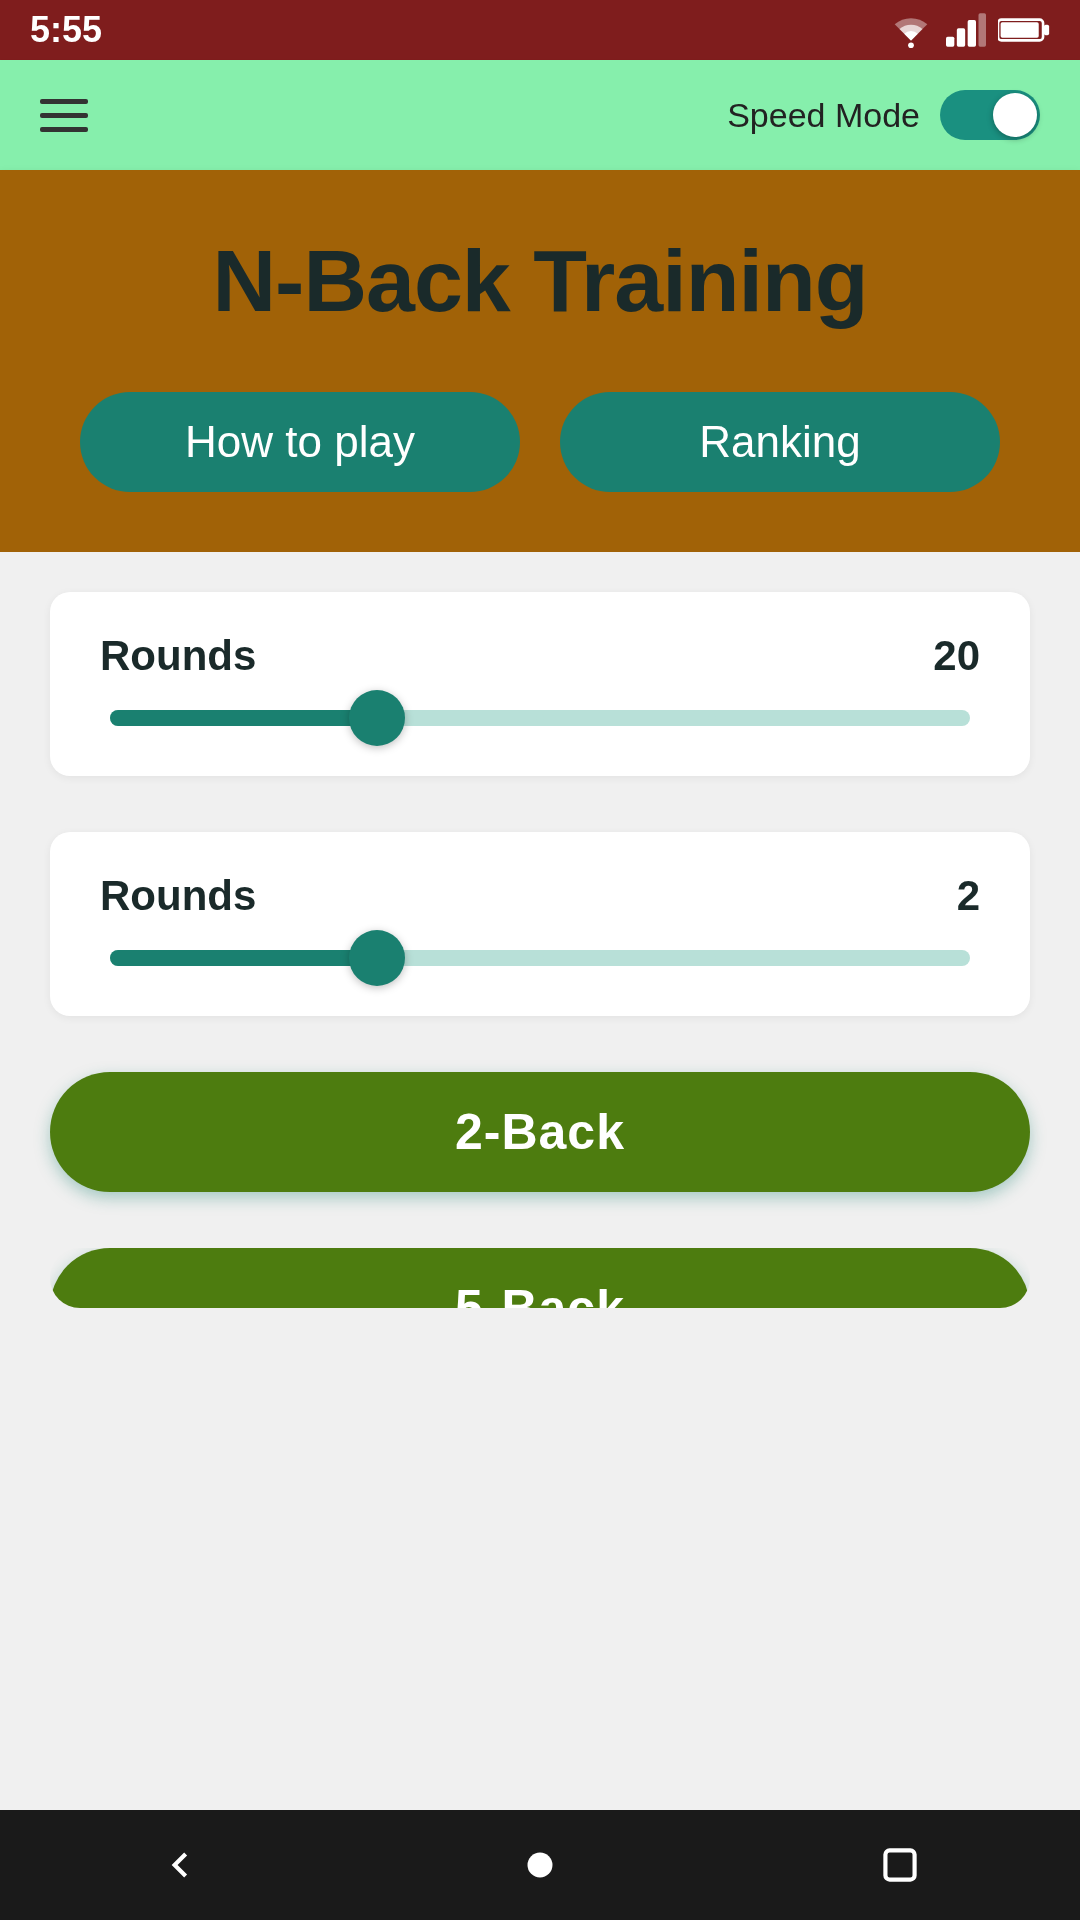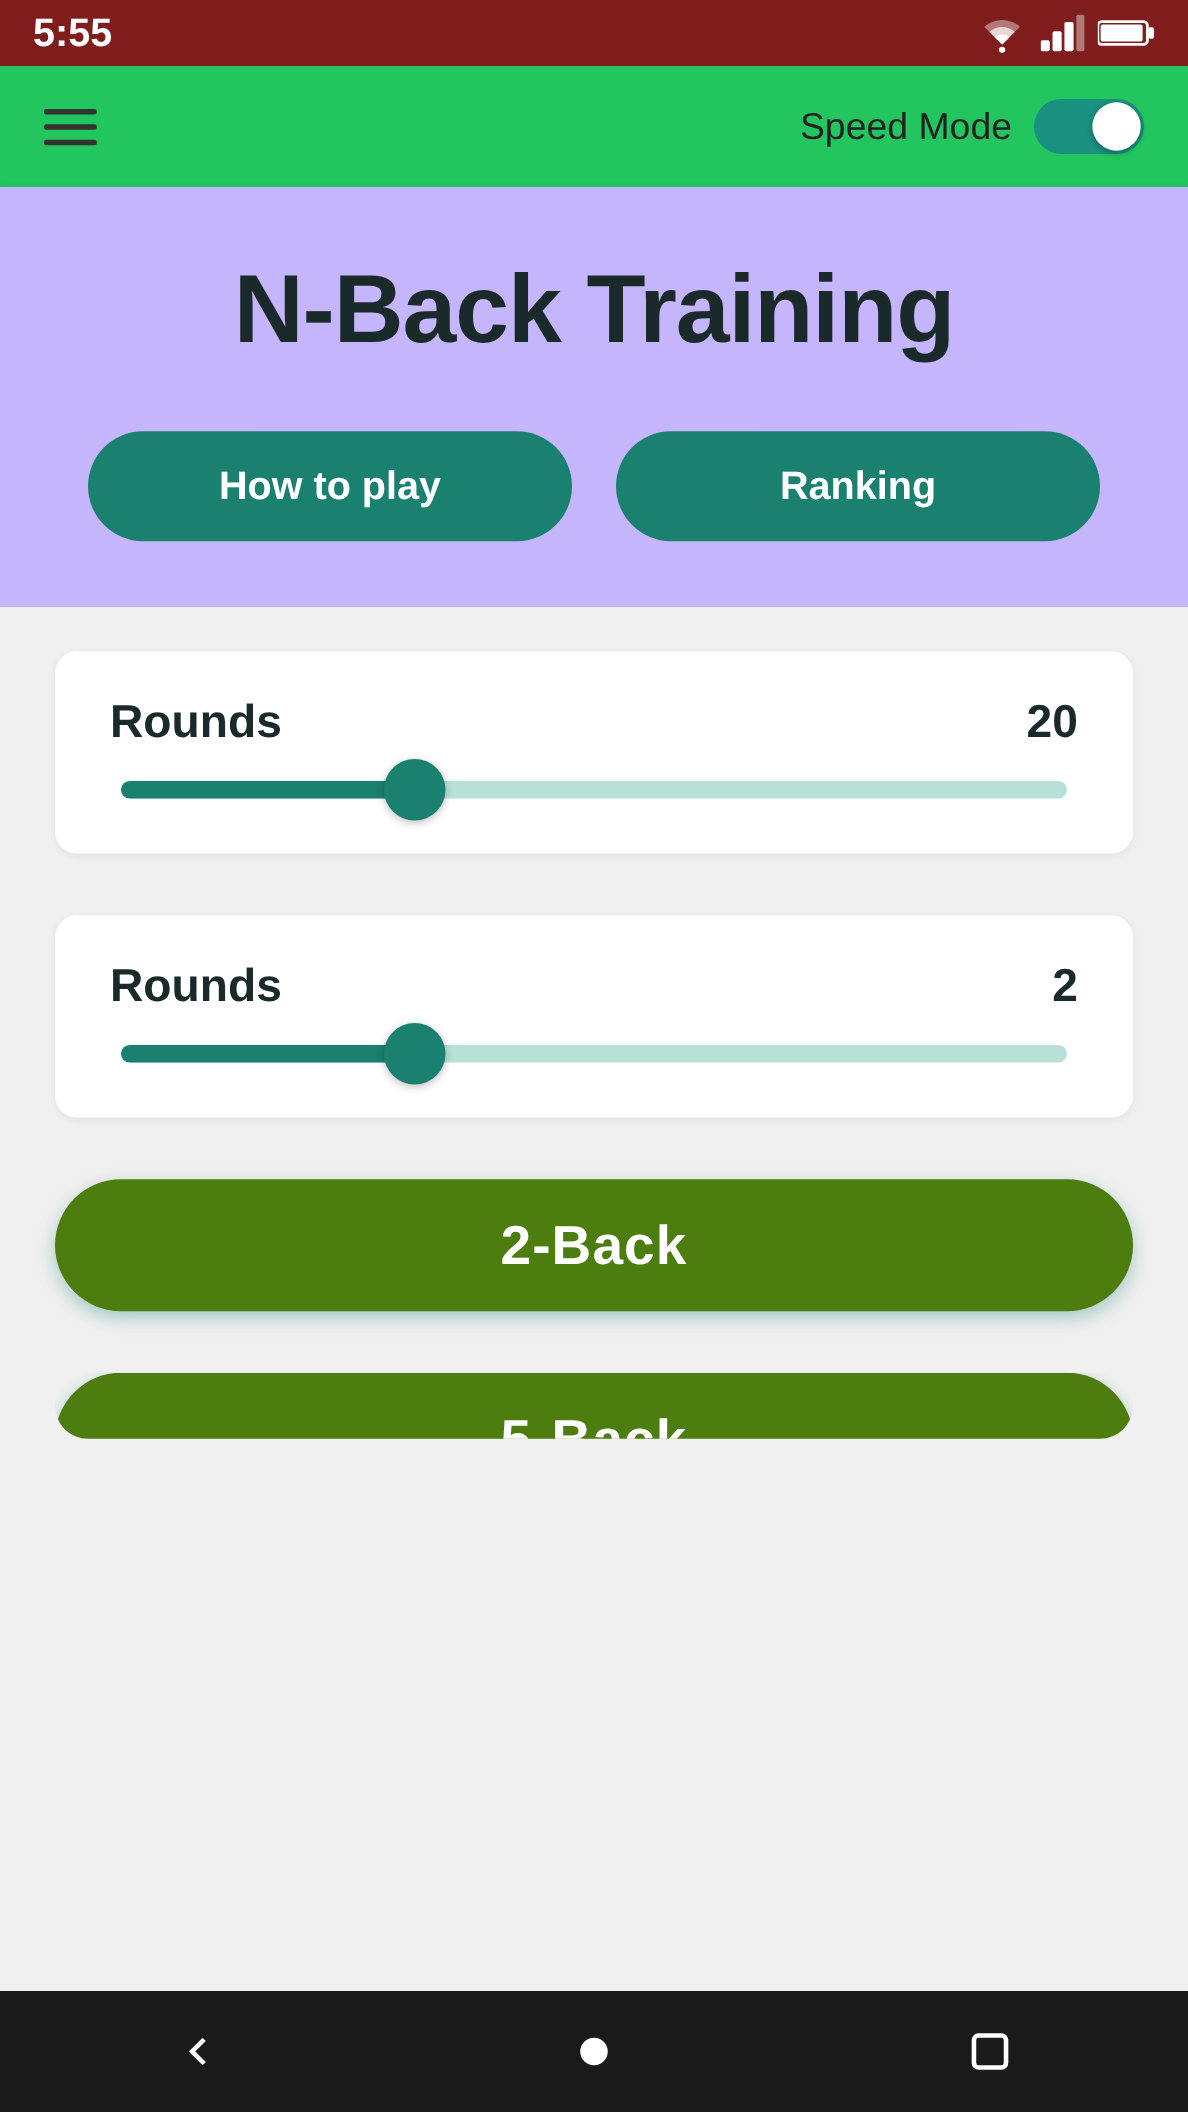--- a/index.html
+++ b/index.html
@@ -41,21 +41,21 @@
       align-items: center;
       gap: 12px;
     }
 
     .status-icons svg {
       fill: white;
     }
 
     
     .app-bar {
-      background-color: #22c55e;
+      background-color: #86efac;
       height: 110px;
       display: flex;
       align-items: center;
       justify-content: space-between;
       padding: 0 40px;
       flex-shrink: 0;
       box-shadow: 0 2px 4px rgba(0,0,0,0.05);
     }
 
     .hamburger-icon {
@@ -101,21 +101,21 @@
       background-color: white;
       border-radius: 50%;
       position: absolute;
       right: 3px;
       top: 3px;
       box-shadow: 0 2px 6px rgba(0,0,0,0.3);
     }
 
     
     .hero-section {
-      background-color: #c4b5fd;
+      background-color: #a16207;
       padding: 60px 40px 60px;
       flex-shrink: 0;
       box-shadow: 0 2px 8px rgba(0,0,0,0.08);
     }
 
     .app-title {
       font-size: 88px;
       font-weight: 900;
       color: #1a2a2a;
       text-align: center;
@@ -129,22 +129,22 @@
       justify-content: center;
     }
 
     .hero-btn {
       flex: 1;
       height: 100px;
       background-color: #1a8070;
       border: none;
       border-radius: 50px;
       color: white;
-      font-size: 36px;
-      font-weight: bold;
+      font-size: 44px;
+      font-weight: normal;
       cursor: pointer;
       max-width: 440px;
     }
 
     
     .content-area {
       flex: 1;
       padding: 40px 50px;
       overflow-y: auto;
       background-color: #f0f0f0;

